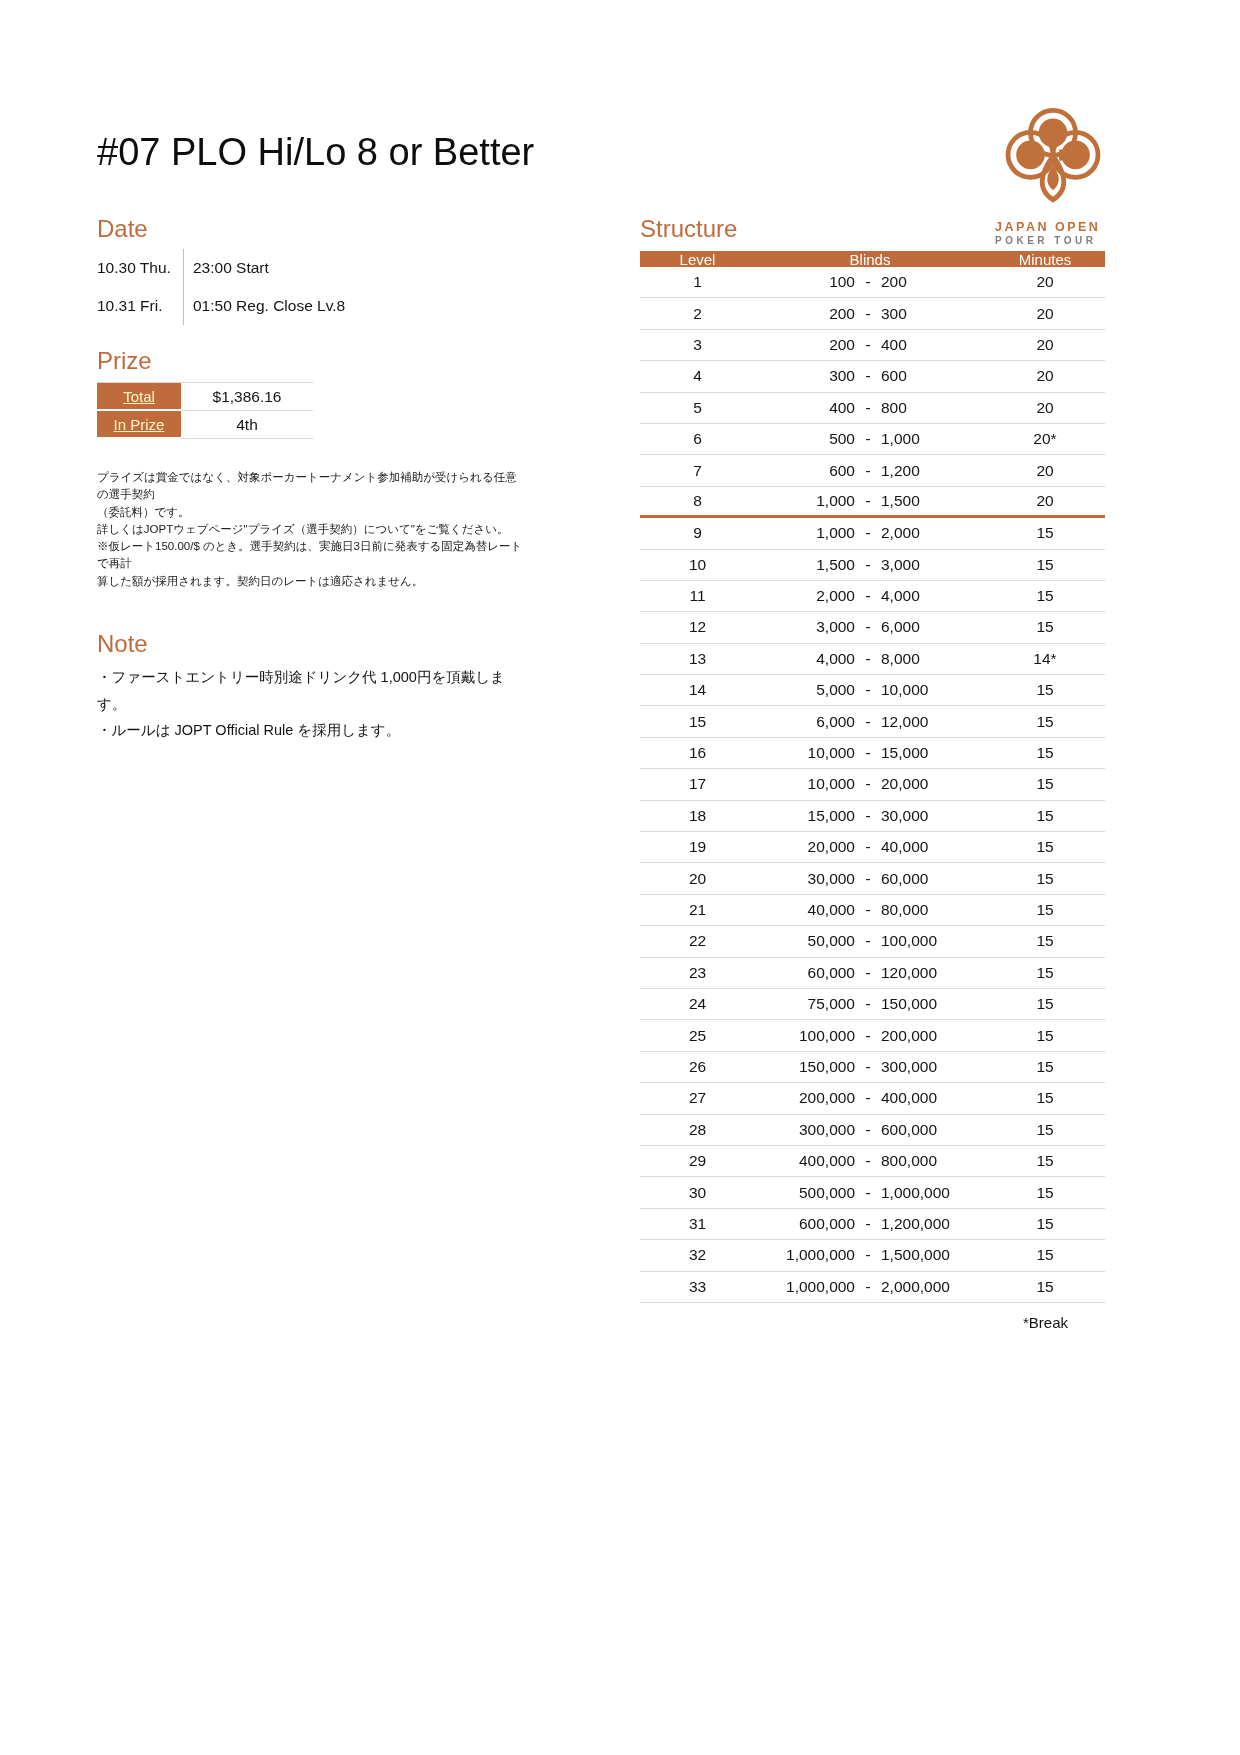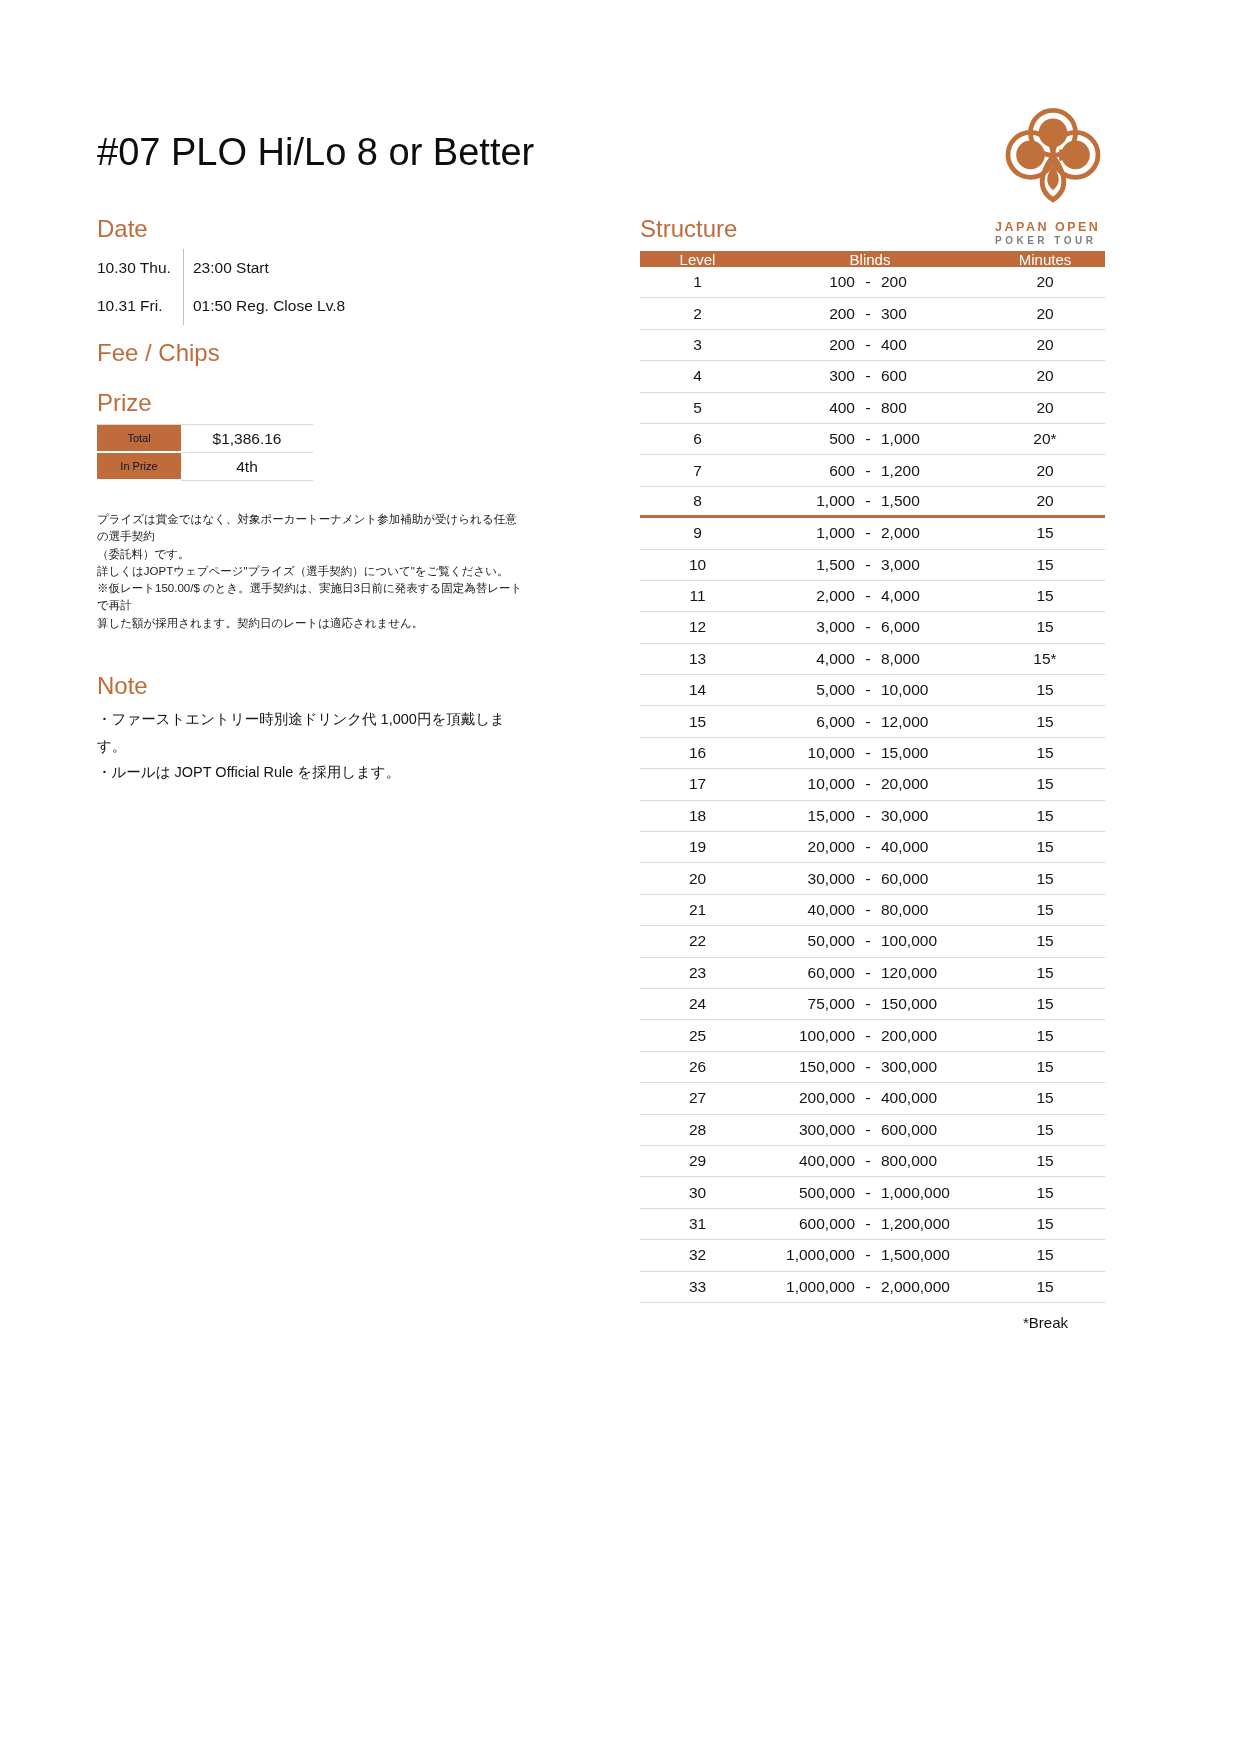--- a/index.html
+++ b/index.html
@@ -26,22 +26,22 @@
   .date-table .val { border-left:1px solid #BFBFBF; padding-left:9px; }
   
   .fee-h { margin-top:14px; }
   .fee-table { margin-top:8px; display:grid; grid-template-columns:88px 1fr; }
   .fee-table .cell { height:28px; display:flex; align-items:center; font-size:15.5px; color:#141414; }
   
   .prize-h { margin-top:22px; }
   .prize-table { margin-top:7px; width:216px; border-top:1px solid #D9D9D9; }
   .prize-row { display:flex; height:28px; }
   .prize-row .p-label {
-    width:84px; background:#BF6B3B; color:#0f172a; font-size:11px;
-    display:flex; align-items:center; justify-content:center; border-bottom:2px solid #ffffff;
+    width:84px; background:#BF6B3B; color:#fef9c3; font-size:15px;
+    display:flex; align-items:center; justify-content:center; border-bottom:2px solid #ffffff;text-decoration:underline;
   }
   .prize-row .p-value {
     flex:1; font-size:15.5px; color:#141414;
     display:flex; align-items:center; justify-content:center; border-bottom:1px solid #D9D9D9;
   }
   
   .jp-note { margin-top:30px; font-size:11.5px; line-height:1.5; color:#1a1a1a; width:430px; }
   
   .note-h { margin-top:40px; }
   .note-list { margin-top:6px; font-size:14.5px; line-height:1.85; color:#141414; }
@@ -96,21 +96,20 @@
 
   <div class="sec-h">Date</div>
   <div class="date-table">
   <div class="cell lbl">10.30 Thu.</div>
   <div class="cell val">23:00 Start</div>
 
   <div class="cell lbl">10.31 Fri.</div>
   <div class="cell val">01:50 Reg. Close Lv.8</div>
 </div>
 
-  <div class="sec-h fee-h">Fee / Chips</div>
 
   <div class="sec-h prize-h">Prize</div>
   <div class="prize-table">
   <div class="prize-row">
     <div class="p-label">Total</div>
     <div class="p-value">$1,386.16</div>
   </div>
 
   <div class="prize-row">
     <div class="p-label">In Prize</div>
@@ -263,21 +262,21 @@
     <div class="c-min">15</div>
   </div>
 
   <div class="s-row">
     <div class="c-level">13</div>
     <div class="c-blinds">
       <span class="sb">4,000</span>
       <span class="dash">-</span>
       <span class="bb">8,000</span>
     </div>
-    <div class="c-min">15*</div>
+    <div class="c-min">14*</div>
   </div>
 
   <div class="s-row">
     <div class="c-level">14</div>
     <div class="c-blinds">
       <span class="sb">5,000</span>
       <span class="dash">-</span>
       <span class="bb">10,000</span>
     </div>
     <div class="c-min">15</div>

